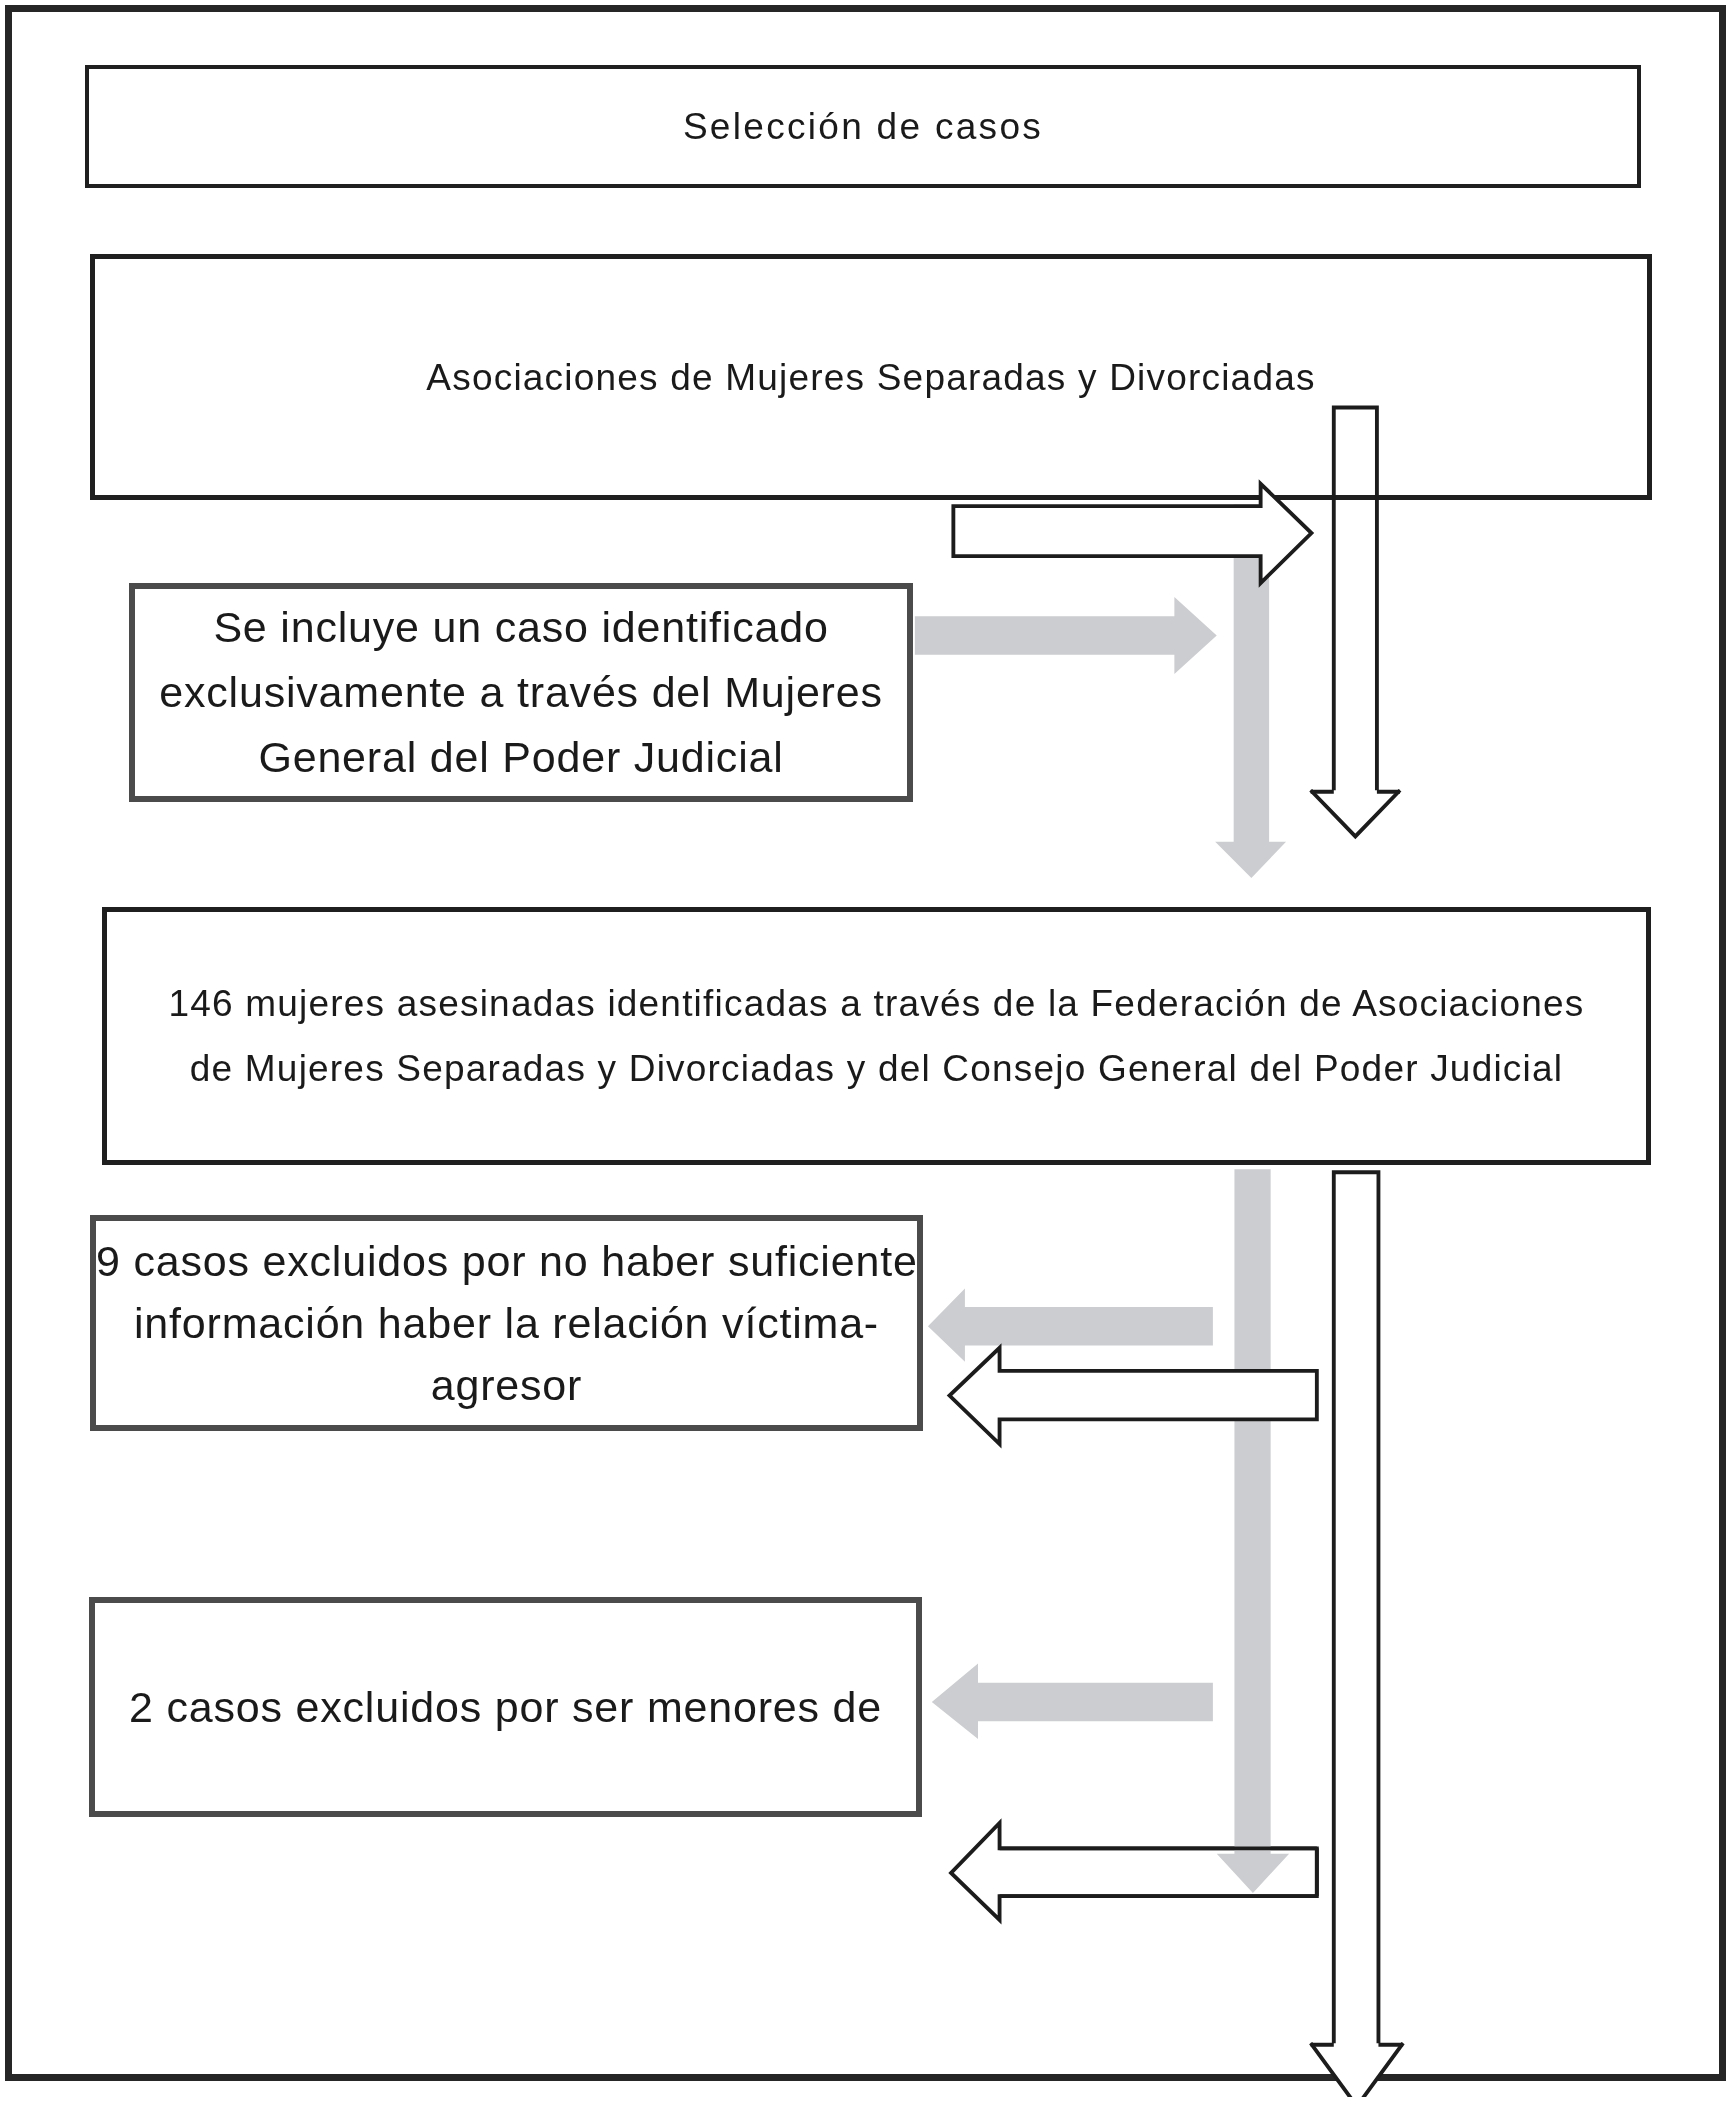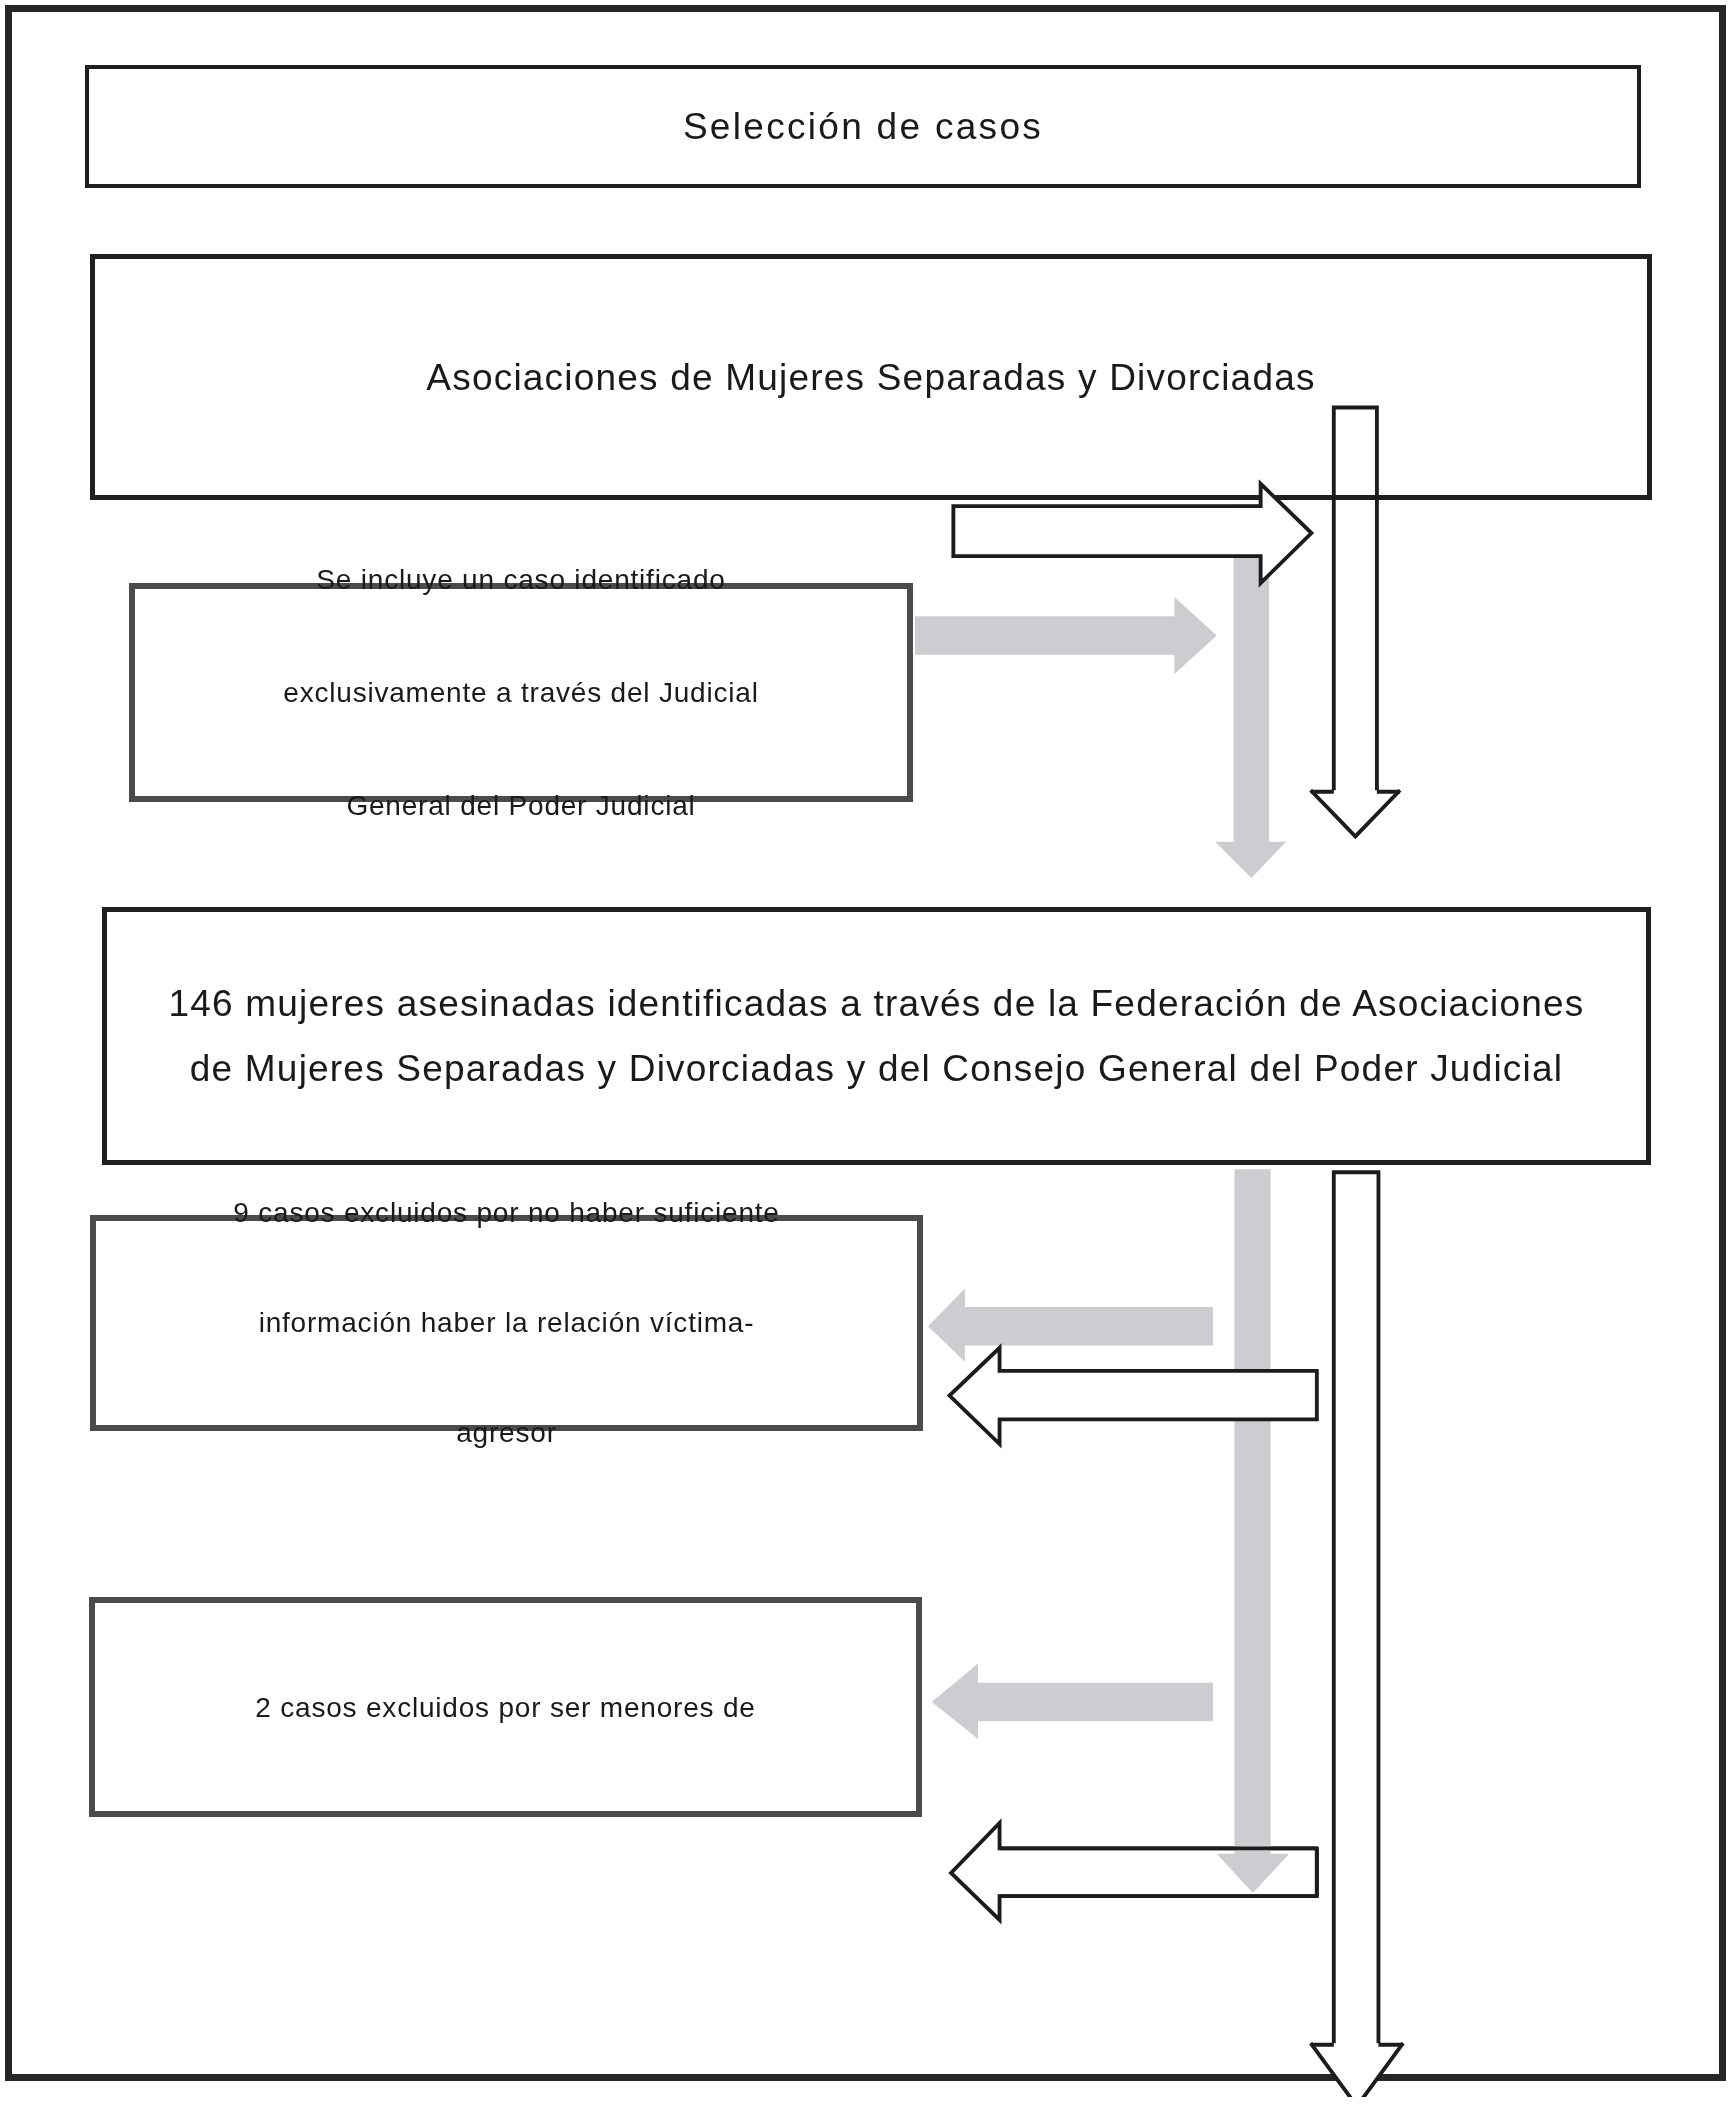--- a/index.html
+++ b/index.html
@@ -28,21 +28,21 @@
     justify-content: center;
     text-align: center;
     z-index: 2;
     background: #ffffff;
   }
   .border-dark  { border: 5.4px solid #1f1f1f; }
   .border-title { border: 4.6px solid #1f1f1f; }
   .border-thick { border: 7px solid #1f1f1f; }
   .border-gray  { border: 6.2px solid #4b4b4b; }
   .t-lg { font-size: 37px; letter-spacing: 1.2px; }
-  .t-md { font-size: 28px; letter-spacing: 0.8px; gap: 48px; }
+  .t-md { font-size: 43px; letter-spacing: 0.8px; }
   .lh-100 .ln { line-height: 77px; }
   .lh-85  .ln { line-height: 65px;  }
   .lh-84  .ln { line-height: 65px;  }
   .lh-80  .ln { line-height: 62px;  }
   .title-box .ln { line-height: 46px; letter-spacing: 2.3px; }
   .ln { display: block; white-space: nowrap; }
   svg.arrow-layer {
     position: absolute;
     left: 0; top: 0;
     z-index: 10;
@@ -62,21 +62,21 @@
   <div class="box border-title title-box t-lg" style="left:85px; top:65px; width:1556px; height:123px;">
     <span class="ln">Selección de casos</span>
   </div>
 
   <div class="box border-dark t-lg lh-100" style="left:90px; top:254px; width:1562px; height:246px;">
     <span class="ln">Asociaciones de Mujeres Separadas y Divorciadas</span>
   </div>
 
   <div class="box border-gray t-md lh-84" style="left:129px; top:583px; width:784px; height:219px;">
     <span class="ln">Se incluye un caso identificado</span>
-    <span class="ln">exclusivamente a través del Judicial</span>
+    <span class="ln">exclusivamente a través del Mujeres</span>
     <span class="ln">General del Poder Judicial</span>
   </div>
 
   <div class="box border-dark t-lg lh-85" style="left:102px; top:907px; width:1549px; height:258px;">
     <span class="ln">146 mujeres asesinadas identificadas a través de la Federación de Asociaciones</span>
     <span class="ln">de Mujeres Separadas y Divorciadas y del Consejo General del Poder Judicial</span>
   </div>
 
   <div class="box border-gray t-md lh-80" style="left:90px; top:1215px; width:833px; height:216px;">
     <span class="ln">9 casos excluidos por no haber suficiente</span>

